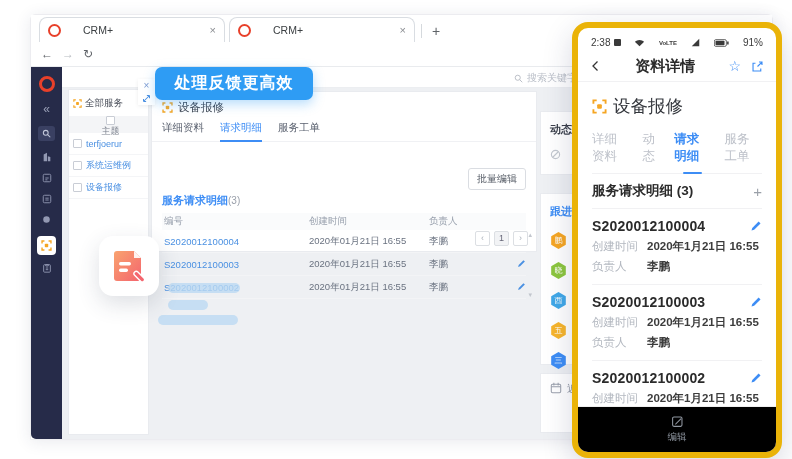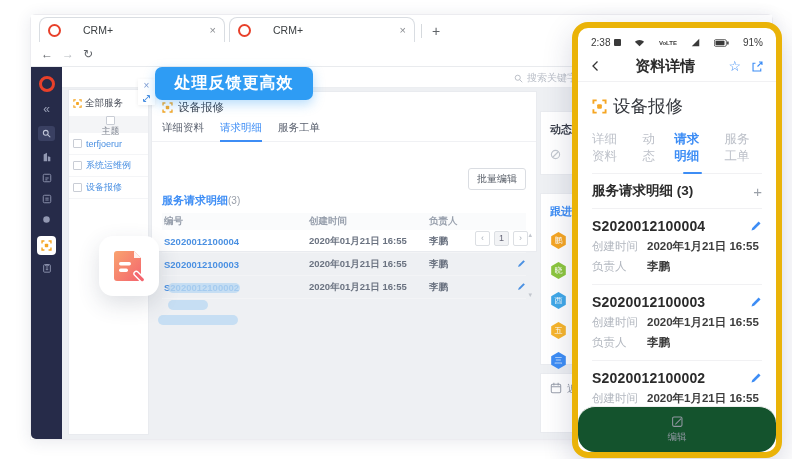--- a/index.html
+++ b/index.html
@@ -51,21 +51,21 @@
   
   .maincard{left:89px;top:24px;width:386px;height:161px;}
   .mhead{display:flex;align-items:center;gap:5px;padding:8px 10px 2px;font-size:11.5px;color:#3c414c;}
   .mtabs{display:flex;gap:16px;padding:4px 10px 0;border-bottom:1px solid #f0f1f4;font-size:10.5px;color:#5b6270;}
   .mtab{padding-bottom:5px;}
   .mtab.act{color:#3d8df5;border-bottom:2px solid #3d8df5;margin-bottom:-1px;}
   .msec{display:flex;align-items:center;justify-content:space-between;padding:7px 10px 5px;}
   .msec .t{font-size:11px;font-weight:bold;color:#3d8df5;margin-top:44px;}
   .msec .t .cnt{color:#9aa0ab;font-weight:normal;font-size:10px;}
   .batch{border:1px solid #dadde2;border-radius:3px;font-size:10px;color:#565c66;padding:3px 8px;background:#fff;}
-  .mtable{margin:0 10px;font-size:9.5px;position:relative;font-weight:bold;}
+  .mtable{margin:0 10px;font-size:9.5px;position:relative;}
   .mtr{display:flex;align-items:center;height:17px;color:#98a0ad;background:#fafbfc;}
   .mtd1{width:145px;padding-left:2px;} .mtd2{width:120px;} .mtd3{flex:1;} .mtd4{width:22px;text-align:right;}
   .mrow{display:flex;align-items:center;height:22px;border-bottom:1px solid #f3f4f6;color:#6a7280;}
   .mrow a{color:#4a90e2;text-decoration:none;}
   .scrl{position:absolute;right:-6px;font-size:7px;color:#c2c6cd;line-height:1;}
   .pag{position:absolute;right:8px;bottom:5px;display:flex;gap:4px;}
   .pag span{width:13px;height:13px;border:1px solid #dcdfe3;border-radius:2px;font-size:9px;line-height:13px;text-align:center;color:#aab0ba;background:#fff;}
   .pag .pg{background:#f2f3f5;color:#667;}
 
   
@@ -108,21 +108,21 @@
   .psec{display:flex;align-items:center;justify-content:space-between;height:34px;border-bottom:1px solid #f1f1f3;}
   .psec .t{font-size:13.5px;font-weight:bold;color:#2b2b2b;}
   .psec .plus{font-size:15px;color:#9aa0a8;}
   .pcard{padding:9px 0 10px;border-bottom:1px solid #f1f1f3;}
   .pcard .hd{display:flex;align-items:center;justify-content:space-between;}
   .pcard .num{font-size:14px;font-weight:bold;color:#2b2b2b;letter-spacing:.2px;}
   .prow{display:flex;margin-top:5px;font-size:11.5px;}
   .prow .lb{width:55px;color:#b3b8c0;}
   .prow .vl{color:#3c3c3c;font-weight:600;}
   .pend{text-align:center;margin:14px 0;font-size:13px;font-weight:600;color:#3c3c3c;}
-  .pbar{position:absolute;left:0;right:0;bottom:0;height:45px;border-top:1px solid #efefef;display:flex;background:#14532d;border-radius:17px;}
+  .pbar{position:absolute;left:0;right:0;bottom:0;height:45px;border-top:1px solid #efefef;display:flex;background:#000000;}
   .pact{flex:1;display:flex;flex-direction:column;align-items:center;justify-content:center;gap:3px;color:#9097a1;font-size:9.5px;}
 </style>
 </head>
 <body>
 
 <div class="stage">
 
   <div class="browser">
     <div class="tabstrip">
       <div class="btab">

